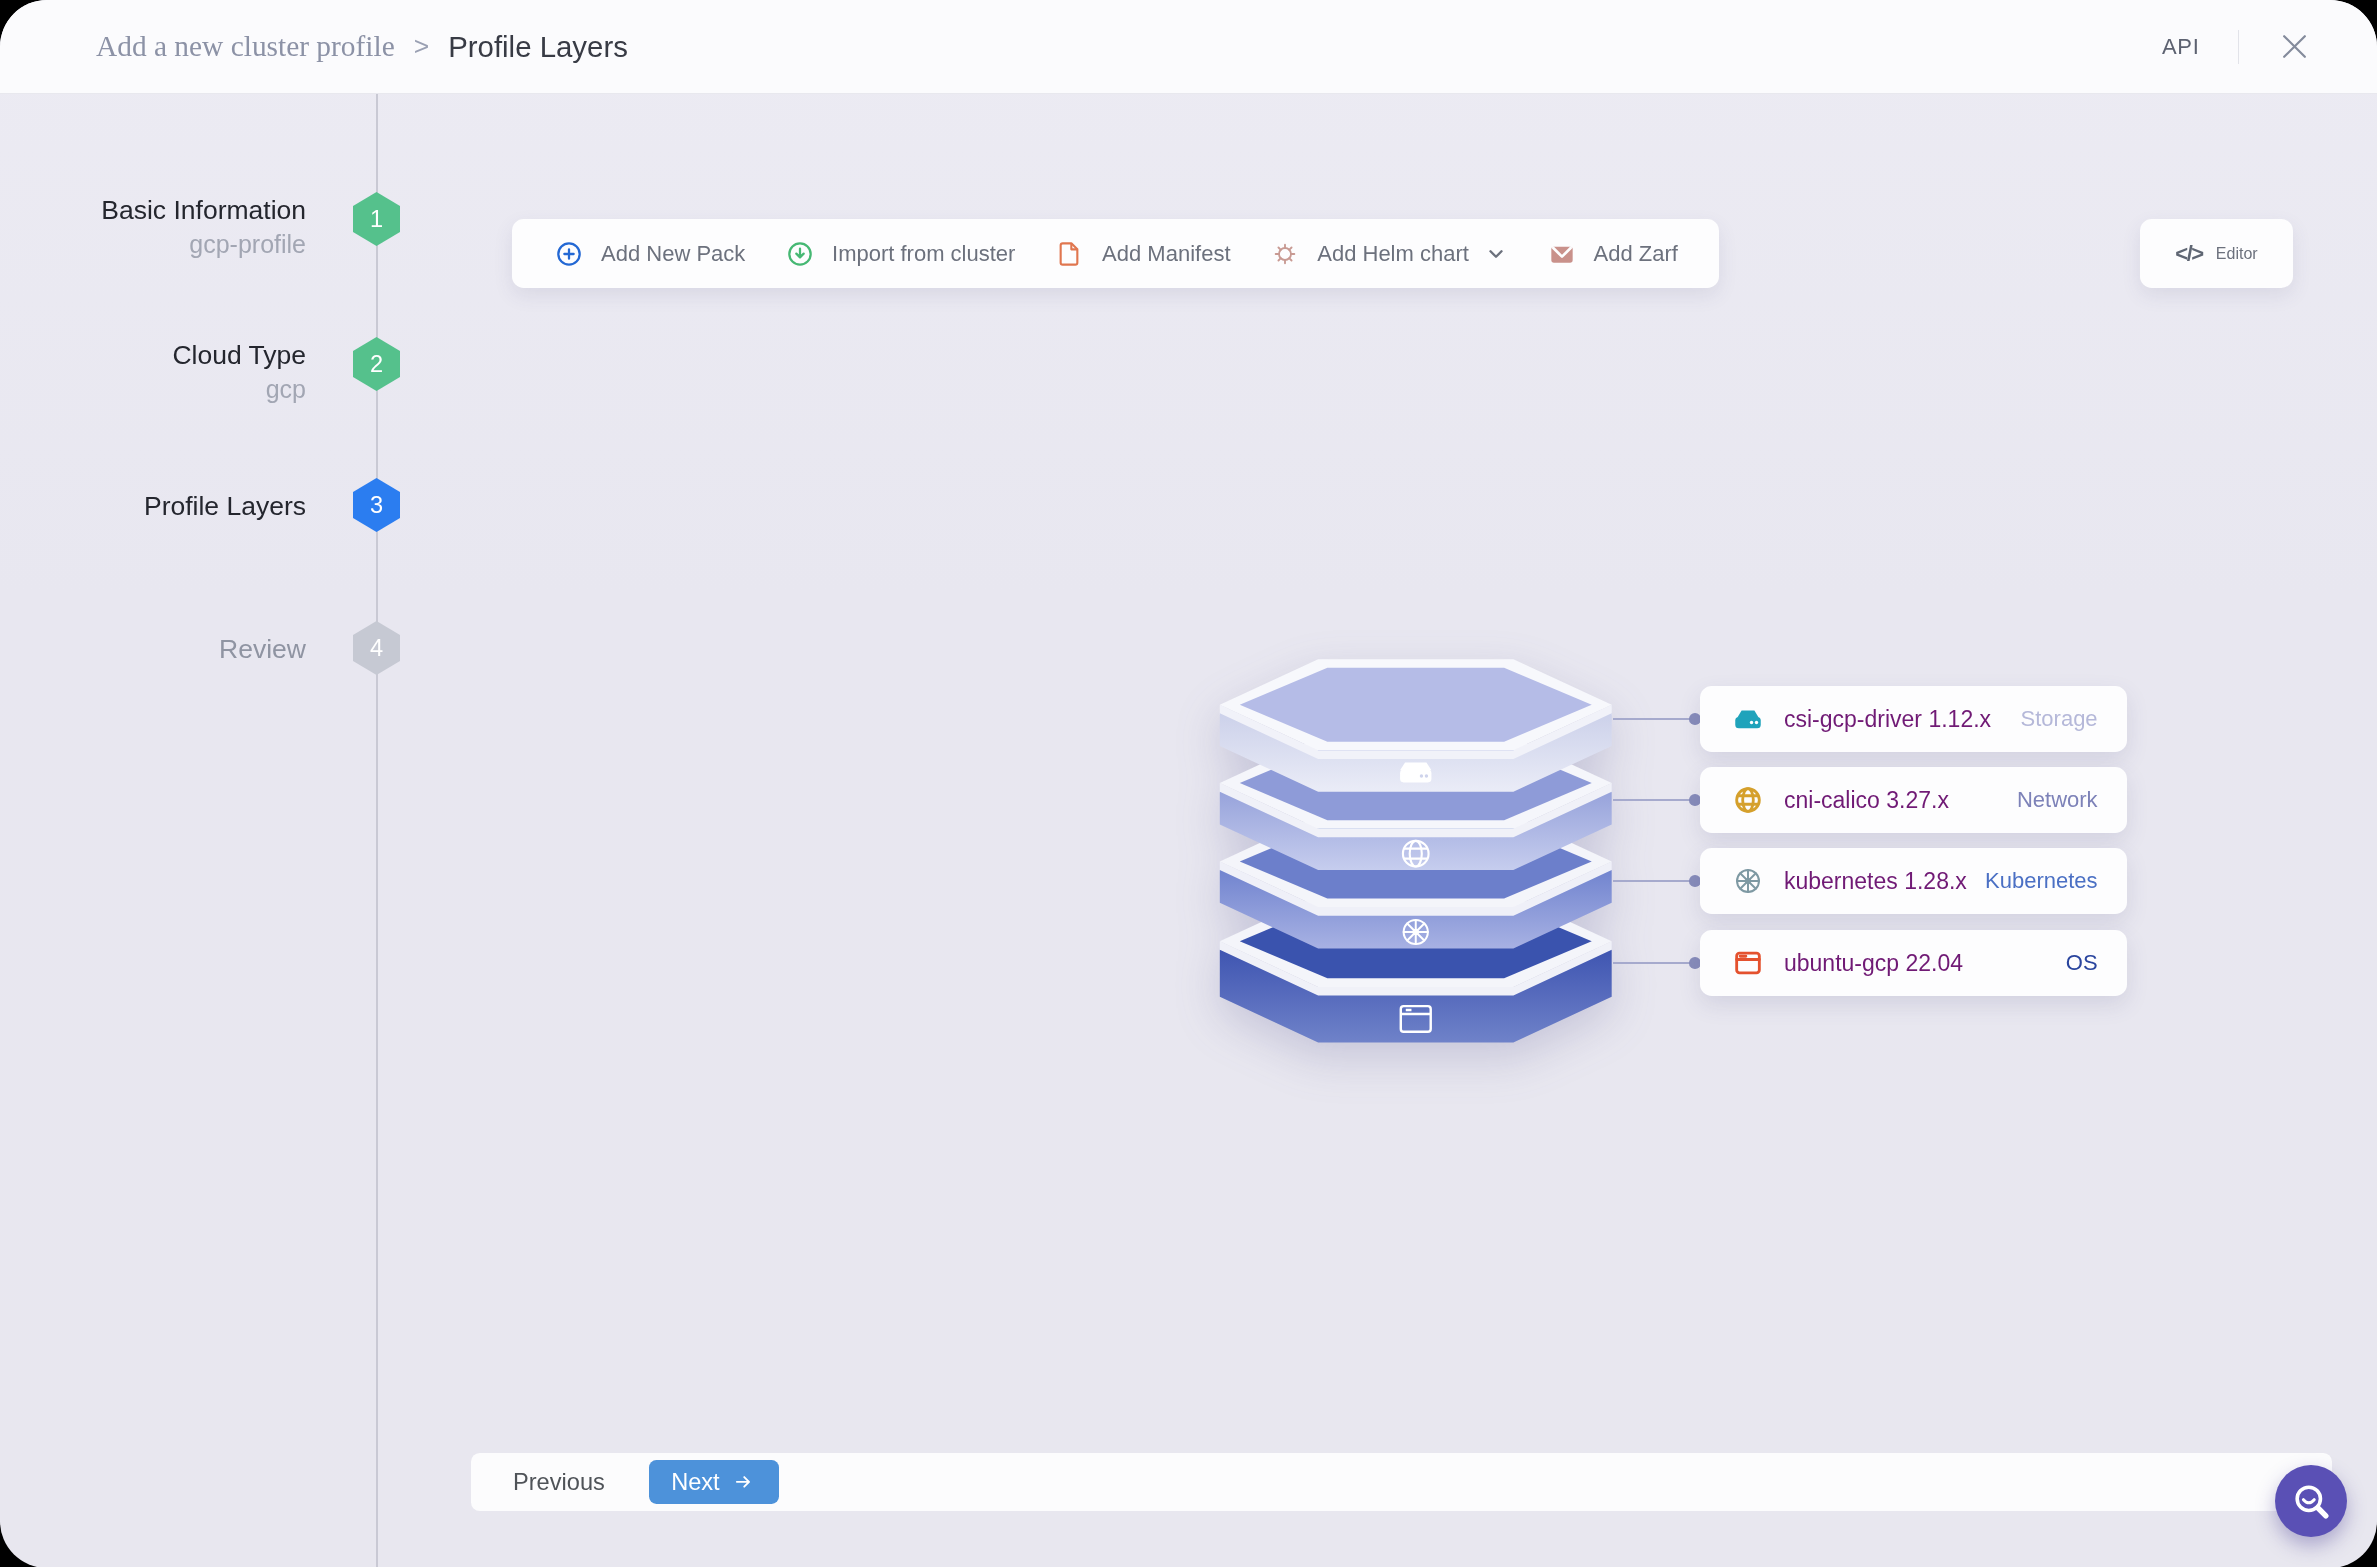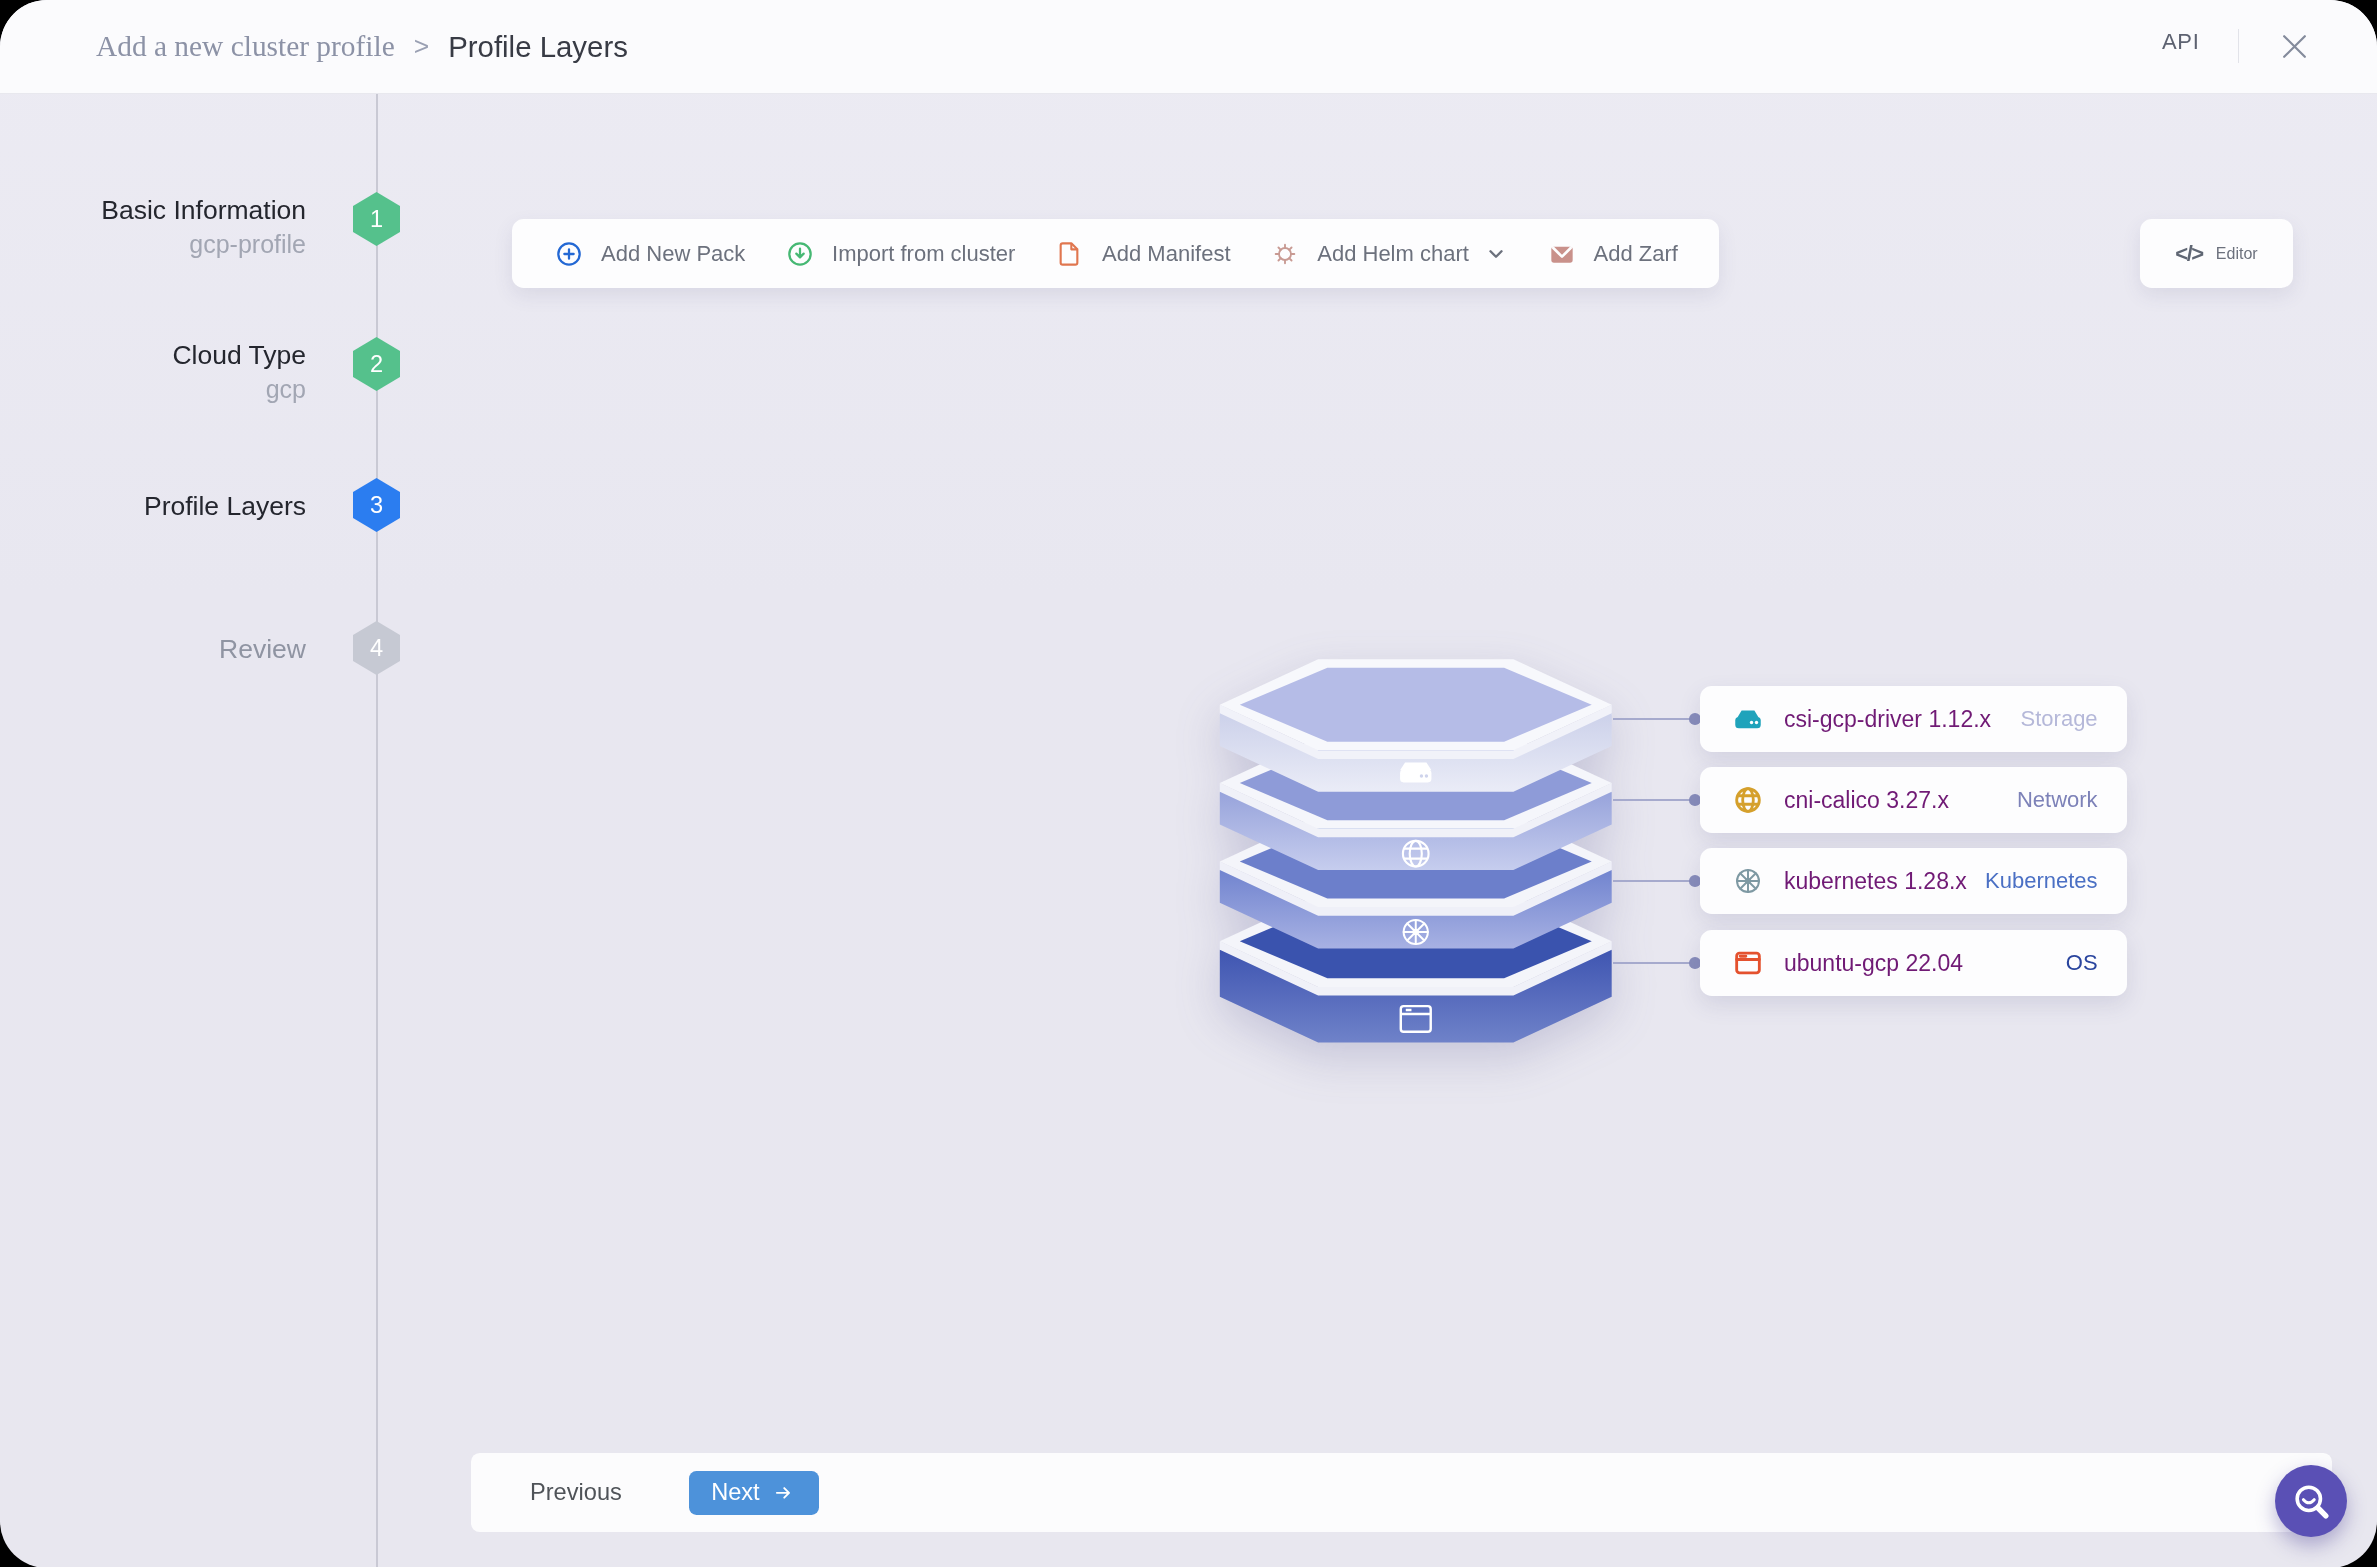--- a/index.html
+++ b/index.html
@@ -8,21 +8,21 @@
   .window{position:absolute;inset:0;border-radius:47px;overflow:hidden;
           background:linear-gradient(180deg,#ecebf3 0%,#e8e7f0 38%,#e8e7ef 100%);}
 
   
   .header{position:absolute;left:0;top:0;right:0;height:94px;background:#fbfbfd;
           border-bottom:1.5px solid #e8e8ee;display:flex;align-items:center;
           padding:0 65px 0 96px;z-index:30;}
   .breadcrumb{font-size:29.4px;color:#8c92a6;font-family:Liberation Serif, serif;}
   .crumb-sep{font-size:26.5px;color:#9aa0b3;margin:0 19px;}
   .page-title{font-size:29.4px;color:#383b45;font-weight:500;}
-  .header-right{margin-left:auto;display:flex;gap:38px;}
+  .header-right{margin-left:auto;display:flex;align-items:center;gap:38px;}
   .api-link{font-size:22px;color:#5d6271;letter-spacing:0.7px;cursor:pointer;}
   .vdivider{width:1.5px;height:34px;background:#e2e3e9;}
   .close-btn{width:35px;height:35px;display:flex;align-items:center;justify-content:center;cursor:pointer;}
 
   
   .stepper-line{position:absolute;left:376px;top:94px;width:2.2px;height:1474px;background:#c9c9d4;z-index:1;}
   .step-label{position:absolute;left:0;width:306px;text-align:right;z-index:2;}
   .step-title{font-size:26.5px;font-weight:400;color:#24262e;line-height:34px;}
   .step-title.pending{font-weight:400;color:#8f94a2;}
   .step-sub{font-size:25px;color:#a2a6b3;line-height:34px;}
@@ -56,22 +56,22 @@
 
   
   .layer-card{position:absolute;left:1700px;width:427px;height:66px;background:#fdfdfe;border-radius:11.8px;
               box-shadow:0 8.8px 22px rgba(70,70,120,.13);display:flex;align-items:center;
               padding:0 29.4px 0 31px;z-index:6;cursor:pointer;}
   .layer-icon{width:34px;height:34px;flex:0 0 34px;display:flex;align-items:center;justify-content:center;}
   .layer-name{font-size:23px;color:#701a75;font-weight:500;margin-left:19px;white-space:nowrap;}
   .layer-type{font-size:22px;margin-left:auto;white-space:nowrap;}
 
   
-  .footer-bar{position:absolute;left:471px;top:1453px;width:1861px;height:79px;background:#fcfcfd;
-              border-radius:8.8px;display:flex;align-items:center;padding-left:59px;z-index:10;gap:23px;}
+  .footer-bar{position:absolute;left:471px;top:1453px;width:1861px;height:58px;background:#fcfcfd;
+              border-radius:8.8px;display:flex;align-items:center;padding-left:42px;z-index:10;}
   .prev-btn{font-size:23.6px;color:#4f5358;cursor:pointer;margin-right:44px;}
   .next-btn{width:130px;height:44px;border-radius:7.4px;background:#4d92da;border:none;cursor:pointer;
             display:flex;align-items:center;justify-content:center;gap:11.8px;color:#fff;font-size:23.6px;}
   .fab{position:absolute;left:2275px;top:1465px;width:72px;height:72px;border-radius:50%;
        background:#5a50b5;display:flex;align-items:center;justify-content:center;cursor:pointer;z-index:20;
        box-shadow:0 8.8px 19px rgba(60,50,140,.35);}
 </style>
 </head>
 <body>
 

